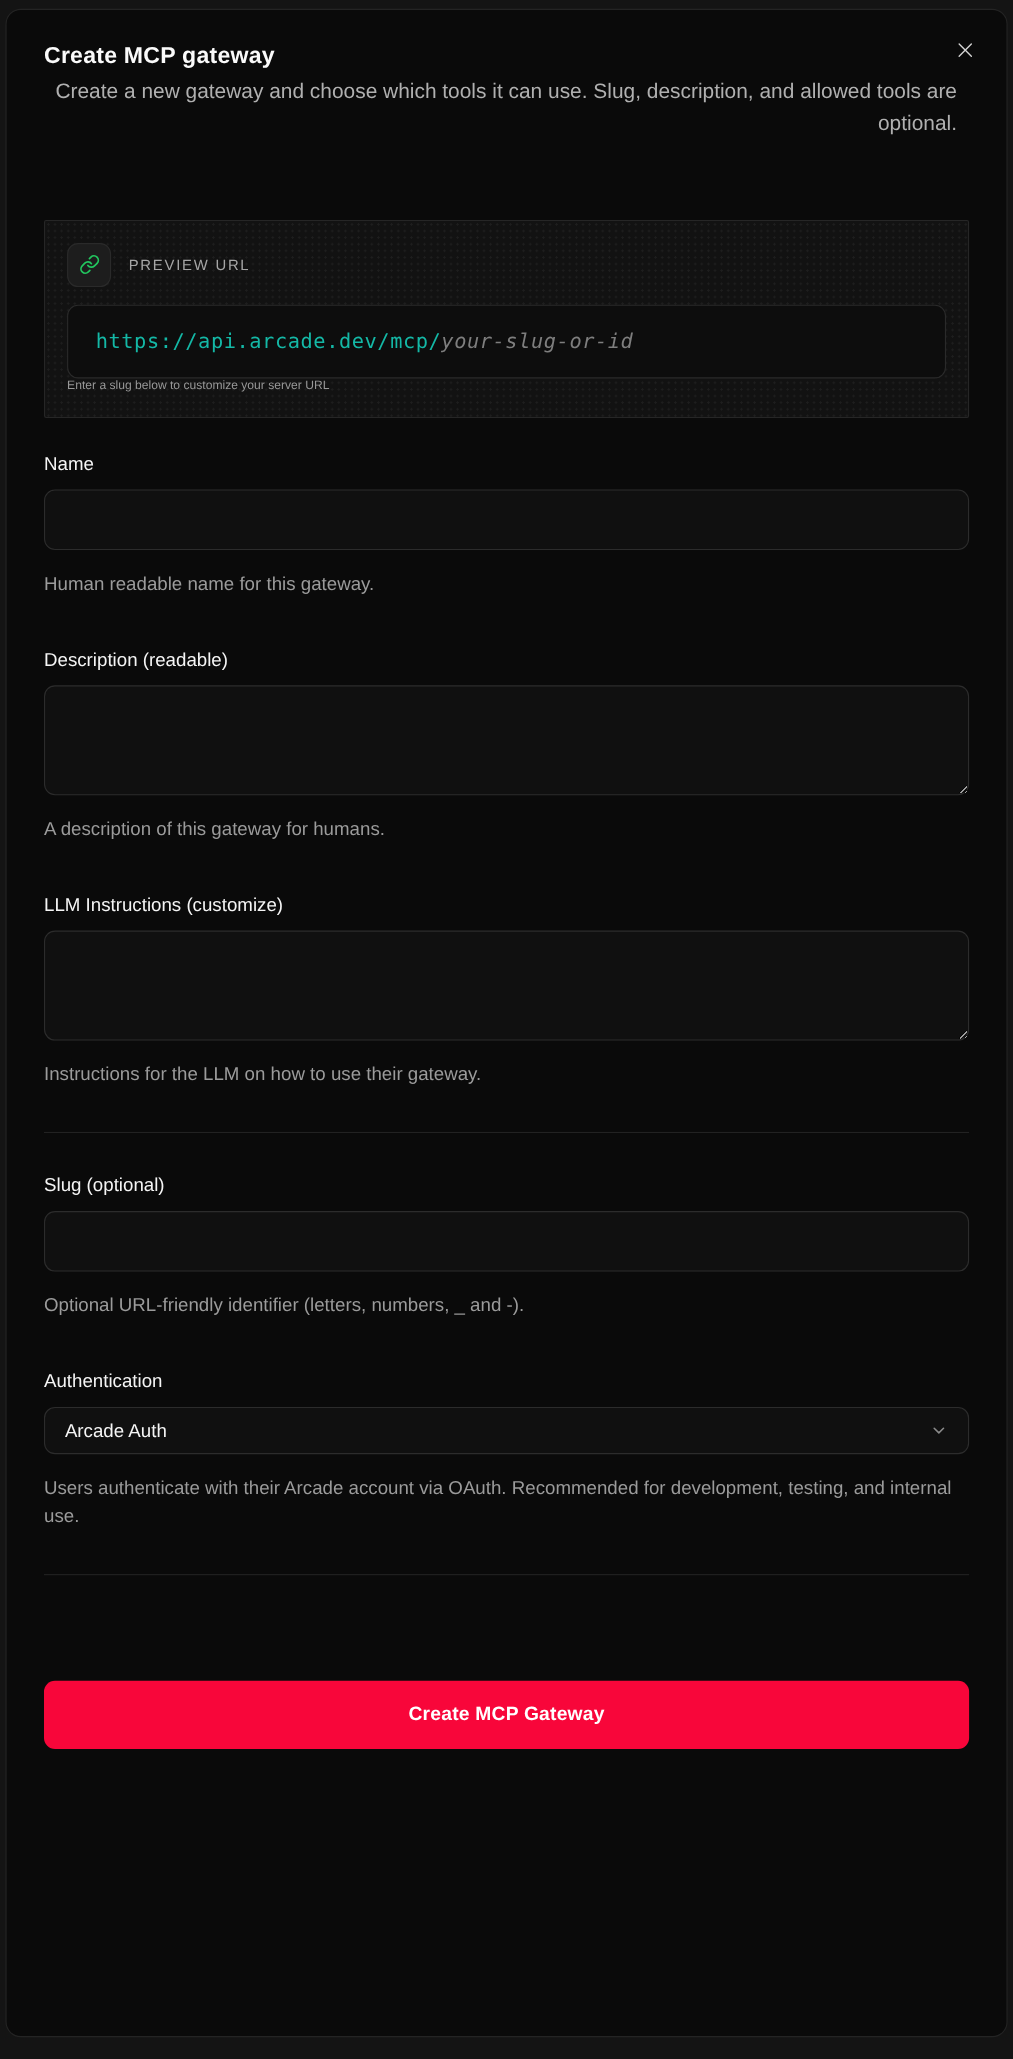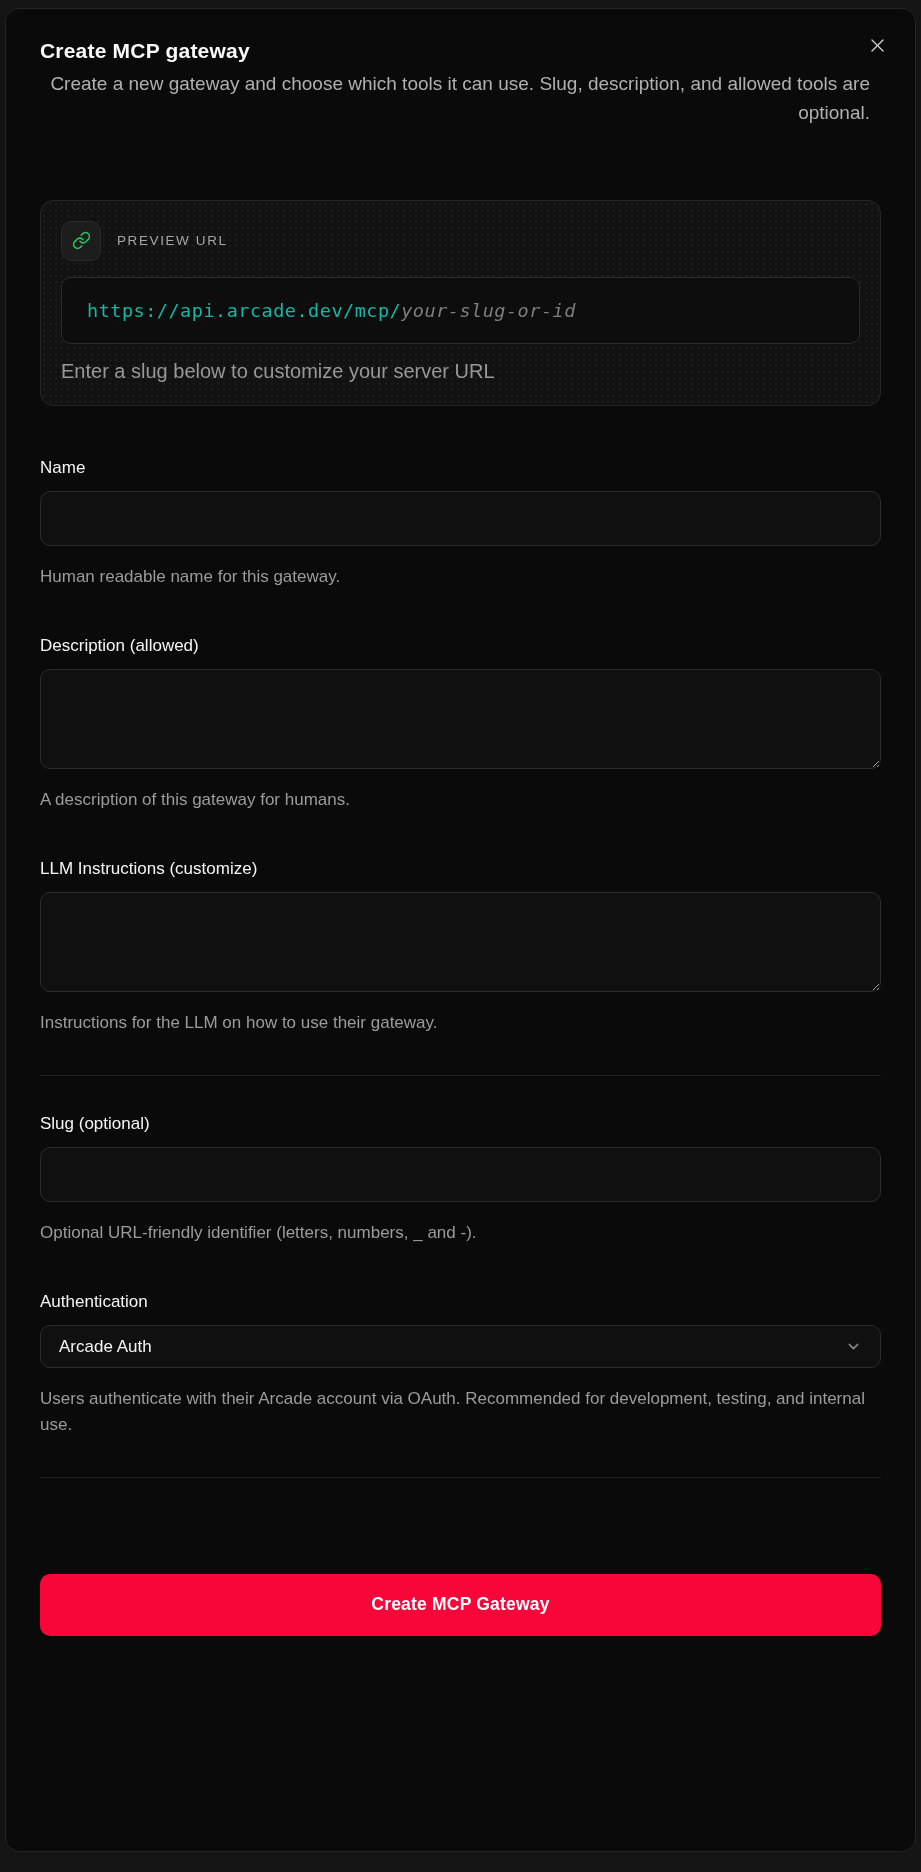--- a/index.html
+++ b/index.html
@@ -32,21 +32,21 @@
   .title{
     font-size:21px; font-weight:700; color:#fafafa; letter-spacing:.2px;
   }
   .subtitle{
     margin-top:7px; max-width:830px;
     font-size:19px; line-height:1.52; color:#b0b0b0;text-align:right;
   }
   
   .preview-card{
     margin-top:72px;
-    border:1px solid #262626; border-radius:13px;
+    border:1px solid #262626; border-radius:2px;
     background-color:#121212;
     background-image:radial-gradient(#1e1e1e 1px, transparent 1px);
     background-size:6px 6px;
     padding:20px 20px 22px;
   }
   .preview-head{ display:flex; align-items:center; }
   .link-badge{
     width:40px; height:40px; border-radius:10px;
     background:#1d1d1d; border:1px solid #2a2a2a;
     display:flex; align-items:center; justify-content:center;
@@ -59,24 +59,24 @@
   .url-box{
     margin-top:16px;
     background:#0d0d0d; border:1px solid #2a2a2a; border-radius:10px;
     padding:22px 25px;
     font-family:"DejaVu Sans Mono", monospace;
     font-size:18.5px; letter-spacing:.5px;
     white-space:nowrap; overflow:hidden;
   }
   .url-prefix{ color:#14b8a6; }
   .url-placeholder{ color:#7e7e7e; font-style:italic; }
-  .preview-hint{ margin-top:16px; font-size:20px; color:#989898; }
+  .preview-hint{ margin-top:1px; font-size:11px; color:#989898; }
   
   .section{ margin-top:46px; }
-  .section.first{ margin-top:52px; }
+  .section.first{ margin-top:32px; }
   .field-label{ display:block; font-size:17px; font-weight:500; color:#f5f5f5; }
   .text-input, .textarea, .select, .tools-btn{
     margin-top:13px; width:100%;
     background:#101010; border:1px solid #2c2c2c; border-radius:10px;
     color:#f5f5f5; font-family:"Liberation Sans", sans-serif; font-size:17px;
   }
   .text-input{ height:55px; padding:0 18px; outline:none; }
   .textarea{ height:100px; padding:14px 18px; resize:vertical; outline:none; display:block; }
   .field-help{ margin-top:18px; font-size:17px; color:#9b9b9b; line-height:1.55; max-width:840px; }
   .divider{ border:none; border-top:1px solid #222222; margin:38px 0; }
@@ -131,21 +131,21 @@
     <div class="preview-hint">Enter a slug below to customize your server URL</div>
   </div>
 
   <div class="section first">
     <label class="field-label">Name</label>
     <input class="text-input" type="text" value="" style="">
     <div class="field-help">Human readable name for this gateway.</div>
   </div>
 
   <div class="section">
-    <label class="field-label">Description (allowed)</label>
+    <label class="field-label">Description (readable)</label>
     <textarea class="textarea" style=""></textarea>
     <div class="field-help">A description of this gateway for humans.</div>
   </div>
 
   <div class="section">
     <label class="field-label">LLM Instructions (customize)</label>
     <textarea class="textarea" style=""></textarea>
     <div class="field-help">Instructions for the LLM on how to use their gateway.</div>
   </div>
 

